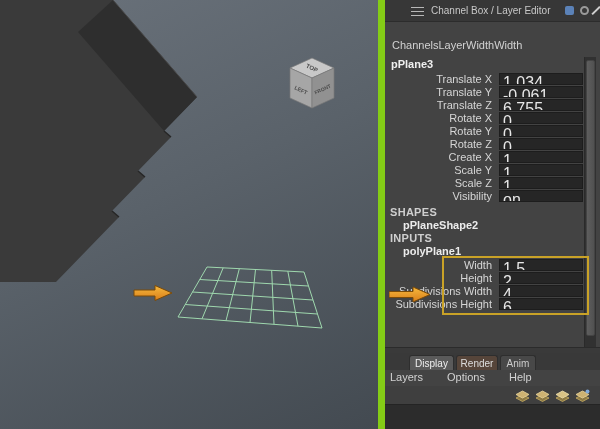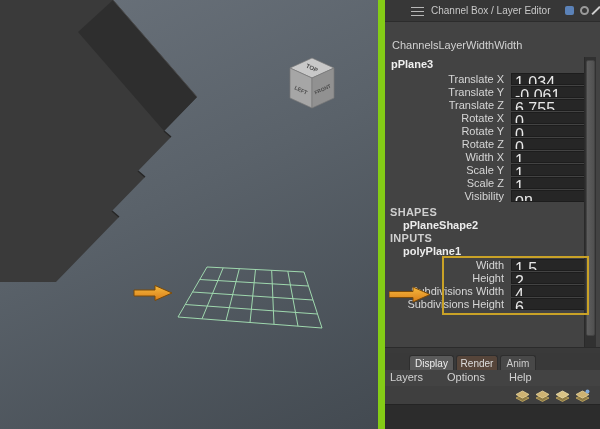--- a/index.html
+++ b/index.html
@@ -28,21 +28,21 @@
   .hicon-pen{width:2px;height:11px;background:#cfcfcf;transform:rotate(45deg);display:inline-block;}
 
   .cb-menu{position:absolute;left:0;top:39px;width:200px;height:15px;display:flex;
     padding-left:7px;}
   .cb-menu span{color:#d2d2d2;font-size:11px;cursor:default;}
 
   .objname{position:absolute;left:6px;top:58px;font-weight:bold;color:#f0f0f0;}
   .sec{position:absolute;left:5px;font-weight:bold;color:#cfcfcf;letter-spacing:.3px;}
   .nodename{position:absolute;left:18px;font-weight:bold;color:#ececec;}
 
-  .rows{position:absolute;left:0;width:199px;margin-left:12px;}
+  .rows{position:absolute;left:0;width:199px;}
   #rows-transform{top:73px;}
   #rows-input{top:259px;}
   .crow{position:relative;height:13px;width:199px;}
   .clabel{position:absolute;left:0;top:0;width:110px;height:13px;line-height:13px;
     text-align:right;color:#d6d6d6;font-size:11px;padding-right:3px;white-space:nowrap;}
   .cfield{position:absolute;left:114px;top:0;width:84px;height:12px;line-height:10px;
     background:#262626;border:1px solid #1d1d1d;color:#e8e8e8;font-size:16px;padding:4px 3px;
     overflow:hidden;white-space:nowrap;}
   .crow.extra{position:absolute;left:0;top:315px;background:#4e4e4e;}
   .cvalue-plain{position:absolute;left:114px;top:0;height:13px;line-height:13px;color:#e2e2e2;}
@@ -169,21 +169,21 @@
       </div>
       <div class="crow">
         <span class="clabel">Rotate Y</span>
         <span class="cfield">0</span>
       </div>
       <div class="crow">
         <span class="clabel">Rotate Z</span>
         <span class="cfield">0</span>
       </div>
       <div class="crow">
-        <span class="clabel">Width X</span>
+        <span class="clabel">Create X</span>
         <span class="cfield">1</span>
       </div>
       <div class="crow">
         <span class="clabel">Scale Y</span>
         <span class="cfield">1</span>
       </div>
       <div class="crow">
         <span class="clabel">Scale Z</span>
         <span class="cfield">1</span>
       </div>

